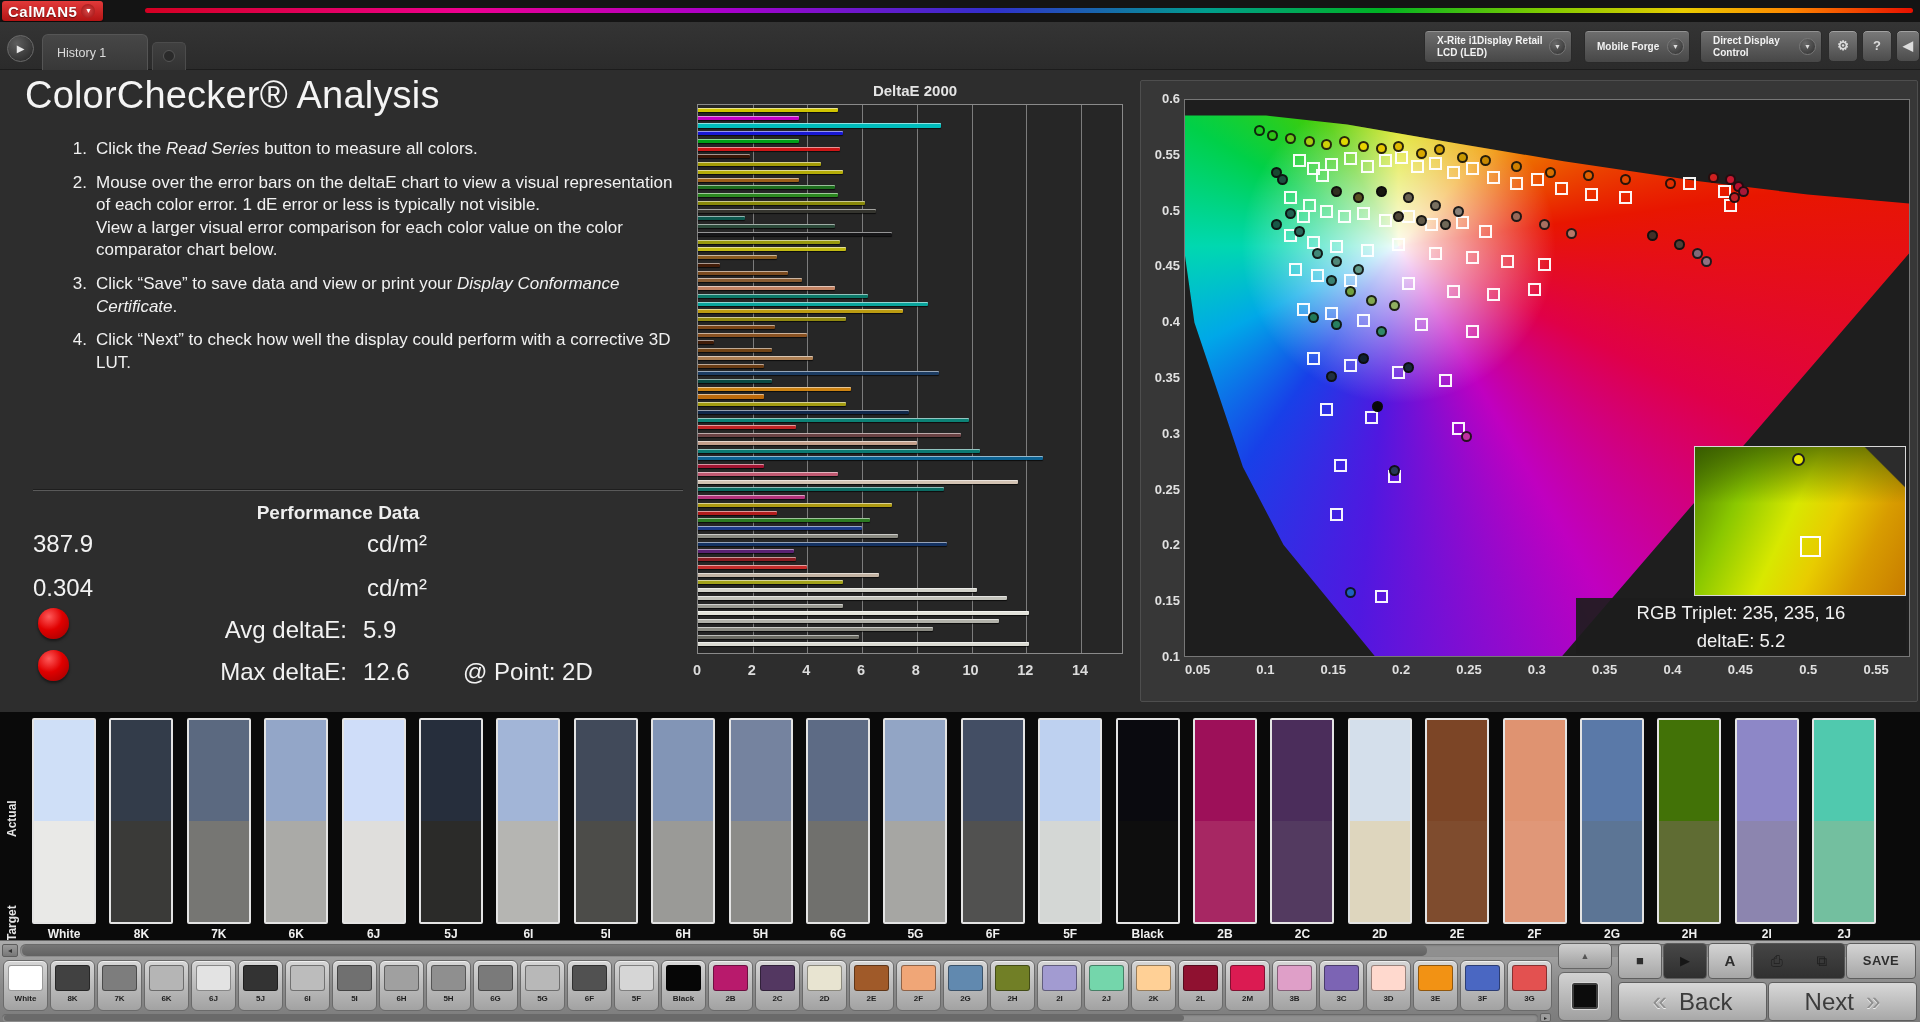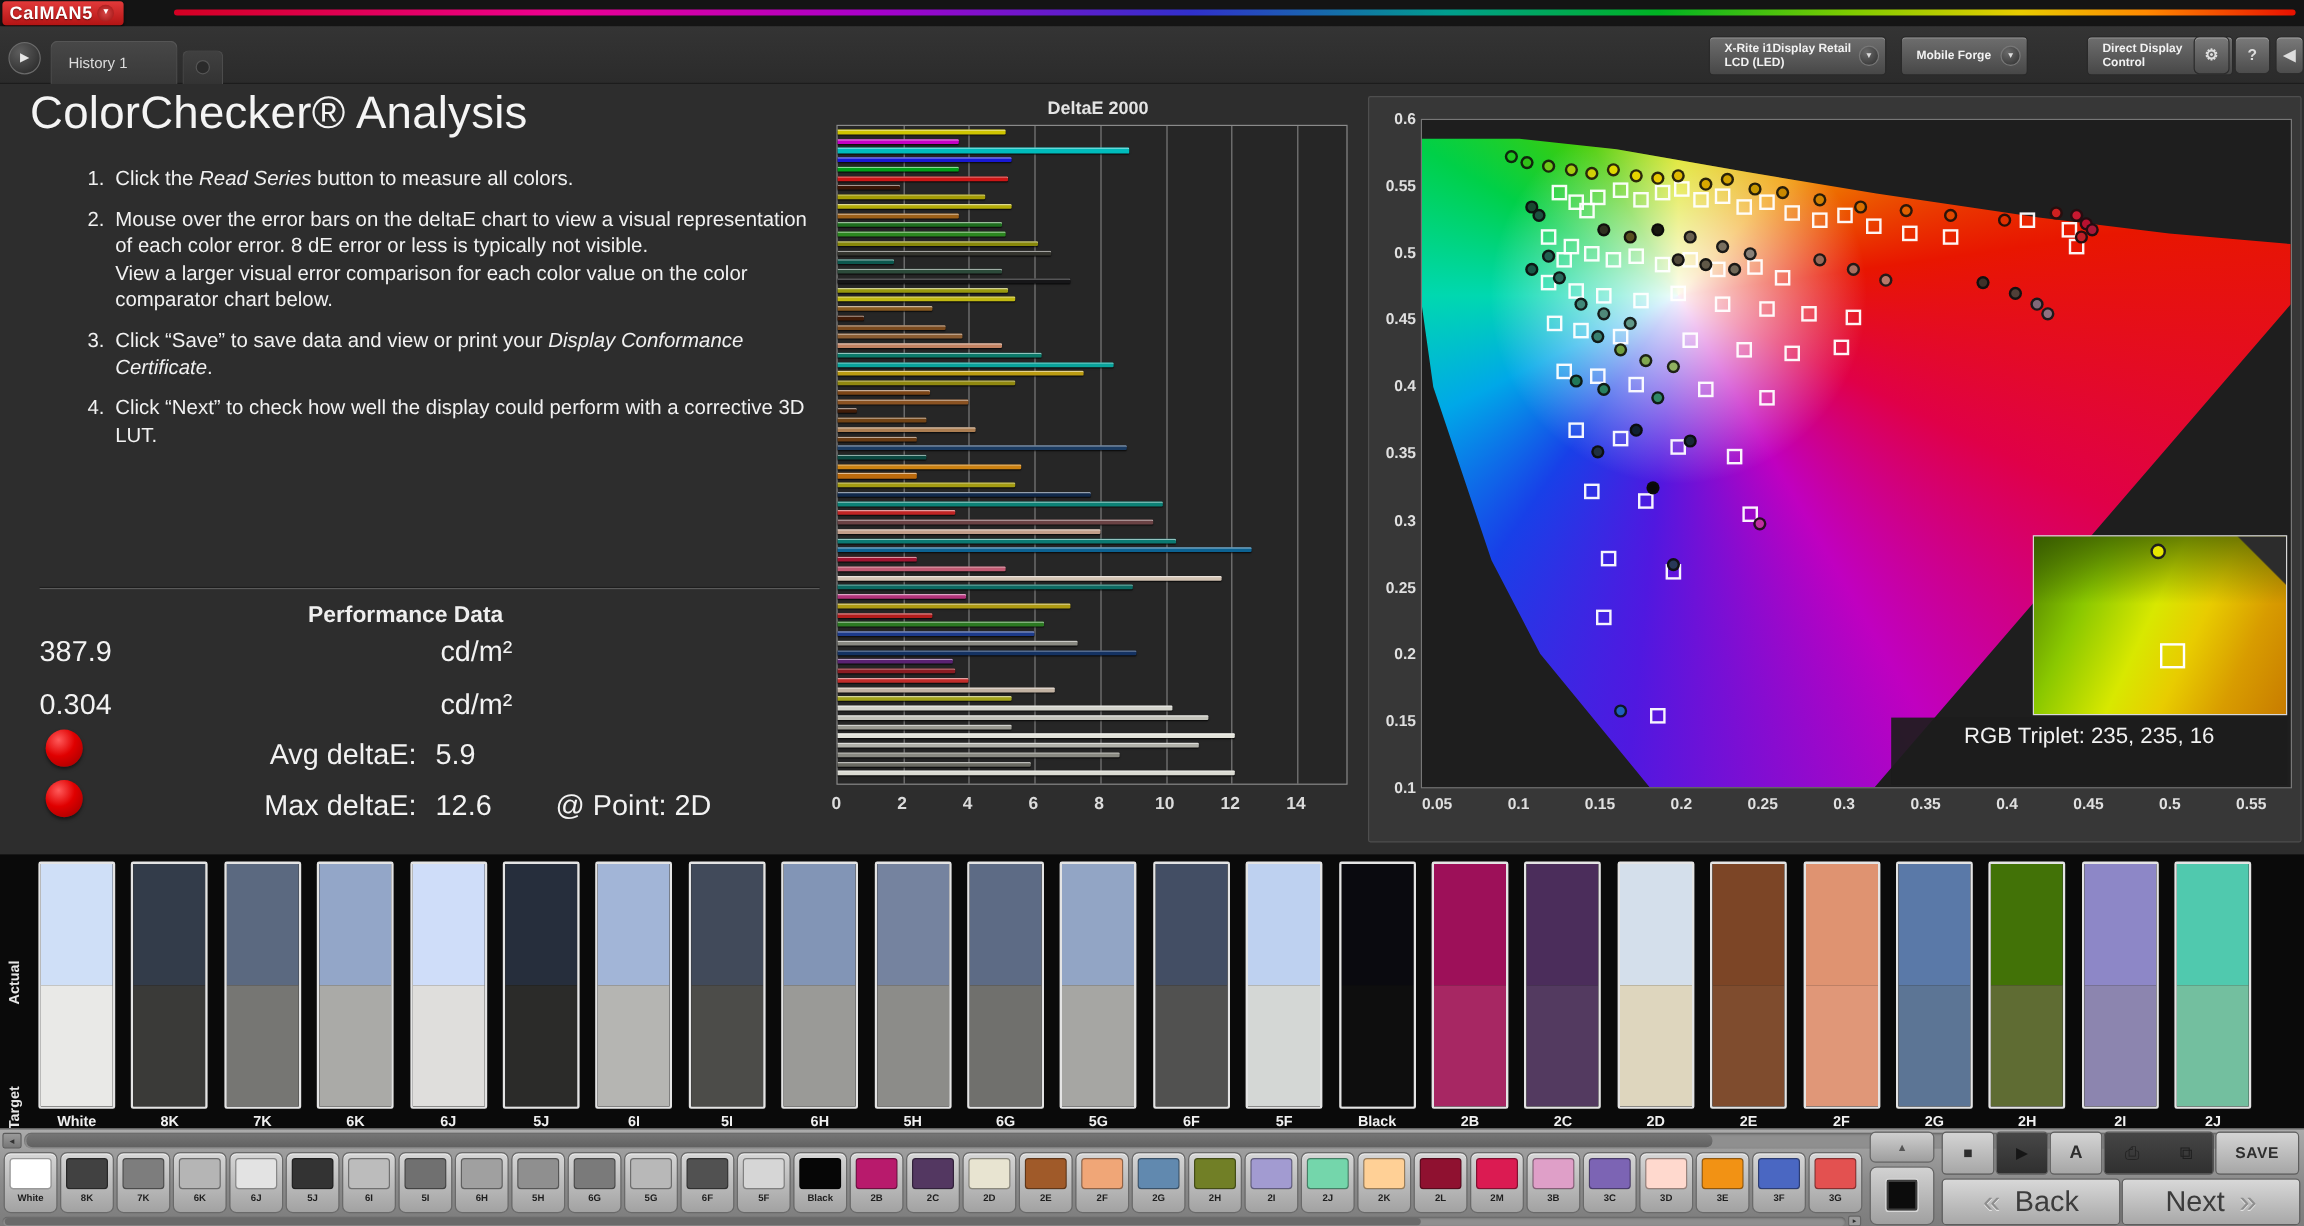--- a/index.html
+++ b/index.html
@@ -187,39 +187,39 @@
   <div class="dd" style="left:1424px; width:148px;">
     <div class="stripe"></div>
     <div class="lbl">X-Rite i1Display Retail LCD (LED)</div>
     <div class="caret">▼</div>
   </div>
   <div class="dd" style="left:1584px; width:106px;">
     <div class="stripe"></div>
     <div class="lbl">Mobile Forge</div>
     <div class="caret">▼</div>
   </div>
-  <div class="dd" style="left:1739px; width:122px;">
+  <div class="dd" style="left:1700px; width:122px;">
     <div class="stripe"></div>
     <div class="lbl">Direct Display Control</div>
     <div class="caret">▼</div>
   </div>
   <div class="icon-btn" style="left:1828px;"><span>⚙</span></div>
   <div class="icon-btn" style="left:1862px;"><span>?</span></div>
   <div class="icon-btn" style="left:1896px; width:24px;"><span>◀</span></div>
 </div>
 
 <h1 class="page-title">ColorChecker® Analysis</h1>
 <div class="instructions">
     <div class="instr-row">
       <div class="num">1.</div>
       <div class="txt"><span>Click the </span><i>Read Series</i><span> button to measure all colors.</span></div>
     </div>
     <div class="instr-row">
       <div class="num">2.</div>
-      <div class="txt"><span>Mouse over the error bars on the deltaE chart to view a visual representation of each color error. 8 dE error or less is typically not visible.
+      <div class="txt"><span>Mouse over the error bars on the deltaE chart to view a visual representation of each color error. 1 dE error or less is typically not visible.
 View a larger visual error comparison for each color value on the color comparator chart below.</span></div>
     </div>
     <div class="instr-row">
       <div class="num">3.</div>
       <div class="txt"><span>Click “Save” to save data and view or print your </span><i>Display Conformance Certificate</i><span>.</span></div>
     </div>
     <div class="instr-row">
       <div class="num">4.</div>
       <div class="txt"><span>Click “Next” to check how well the display could perform with a corrective 3D LUT.</span></div>
     </div>
@@ -343,20 +343,21 @@
 
 <div class="cie-panel">
   <div class="cie-plot">
     <div class="horseshoe"></div>
     <div class="cie-inset">
       <div class="inset-dot"></div>
       <div class="inset-square"></div>
     </div>
     <div class="cie-caption">
       <div>RGB Triplet: 235, 235, 16</div>
+      <div>deltaE: 5.2</div>
     </div>
   <div class="pt-square" style="left: 108.346px; top: 54.38px;"></div>
       <div class="pt-square" style="left: 121.916px; top: 62.192px;"></div>
       <div class="pt-square" style="left: 139.557px; top: 57.728px;"></div>
       <div class="pt-square" style="left: 131.415px; top: 68.888px;"></div>
       <div class="pt-square" style="left: 158.555px; top: 52.148px;"></div>
       <div class="pt-square" style="left: 176.196px; top: 59.96px;"></div>
       <div class="pt-square" style="left: 193.837px; top: 54.38px;"></div>
       <div class="pt-square" style="left: 210.121px; top: 51.032px;"></div>
       <div class="pt-square" style="left: 226.406px; top: 59.96px;"></div>

